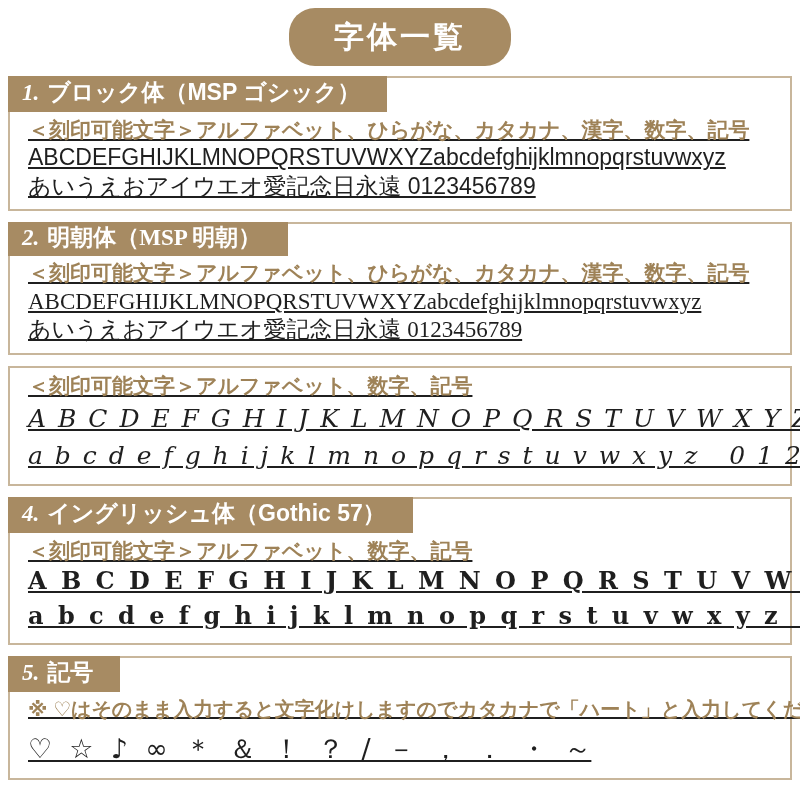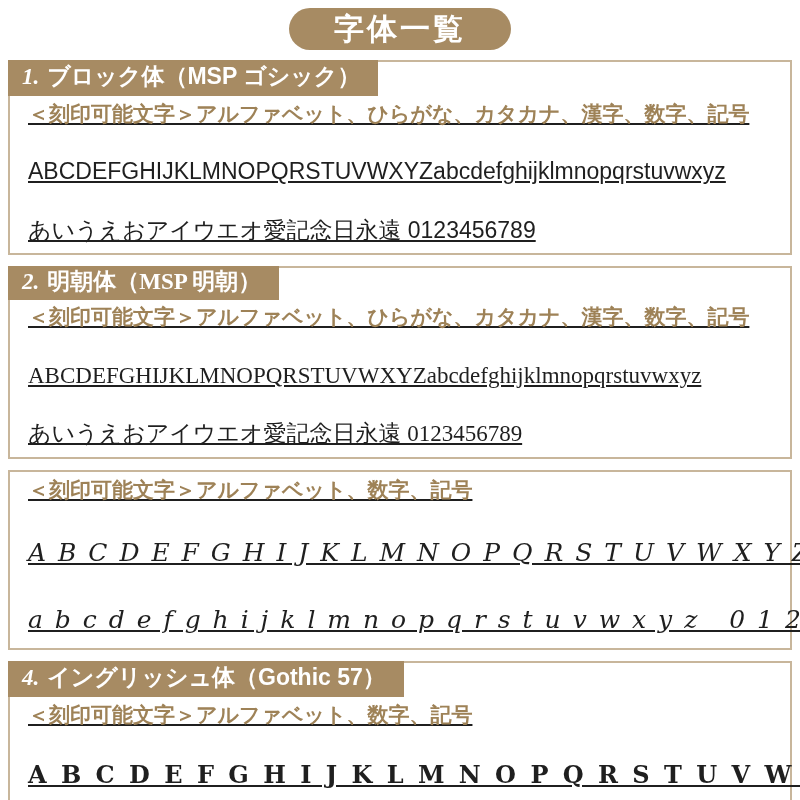--- a/index.html
+++ b/index.html
@@ -8,47 +8,47 @@
     --note:#9e8257;
     --ink:#1f1f1f;
   }
   *{box-sizing:border-box;}
   html,body{margin:0;padding:0;}
   body{
     width:800px;height:800px;overflow:hidden;background:#ffffff;
     font-family:"Liberation Sans","DejaVu Sans",sans-serif;color:var(--ink);
   }
   .title-badge{
-    width:222px;height:42px;margin:8px auto 10px auto;
+    width:222px;height:58px;margin:8px auto 10px auto;
     background:var(--accent);border-radius:26px;
     display:flex;align-items:center;justify-content:center;
     color:#ffffff;font-size:30px;font-weight:bold;letter-spacing:3px;
   }
   .section{
     position:relative;margin:0 8px 11px 8px;
     border:2px solid var(--border);background:#ffffff;
   }
   .sec-header{
     margin:-2px 0 0 -2px;width:fit-content;max-width:96%;
     background:var(--accent);color:#ffffff;
-    padding:2px 18px 4px 14px;
+    padding:2px 27px 4px 14px;
     font-size:23px;font-weight:bold;line-height:1.25;
     white-space:nowrap;
   }
   .sec-num{
     font-family:"Liberation Serif","DejaVu Serif",serif;
     font-style:italic;font-weight:bold;margin-right:8px;
   }
   .sec-body{padding:4px 14px 9px 18px;text-decoration:underline;}
   .label-line{
     color:var(--note);font-weight:bold;font-size:21px;line-height:1.32;
     white-space:pre;
   }
   .sample-line{
-    font-size:23px;line-height:1.22;white-space:pre;color:var(--ink);margin-top:30px;
+    font-size:23px;line-height:1.22;white-space:pre;color:var(--ink);
   }
   .f-gothic{font-family:"Liberation Sans","DejaVu Sans",sans-serif;}
   .f-mincho{font-family:"Liberation Serif","DejaVu Serif",serif;}
   .f-mincho .sample-line{font-size:23px;}
   .label-mincho{font-family:"Liberation Serif","DejaVu Serif",serif;}
   .f-script .sample-line{
     font-family:"DejaVu Serif","Liberation Serif",serif;
     font-style:italic;font-size:25px;line-height:1.5;letter-spacing:2px;
   }
   .f-blackletter .sample-line{

